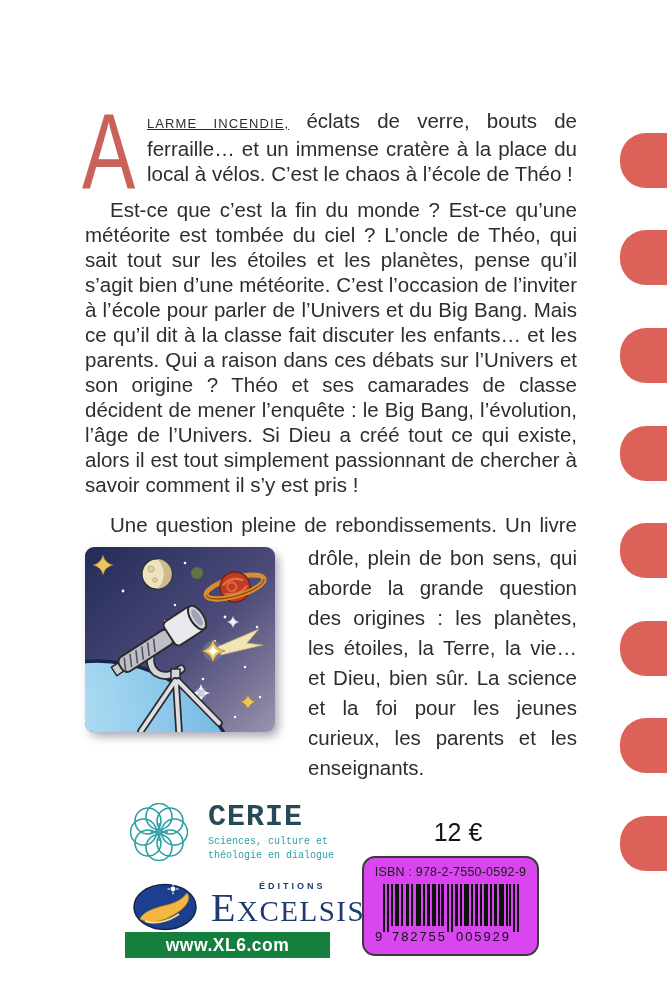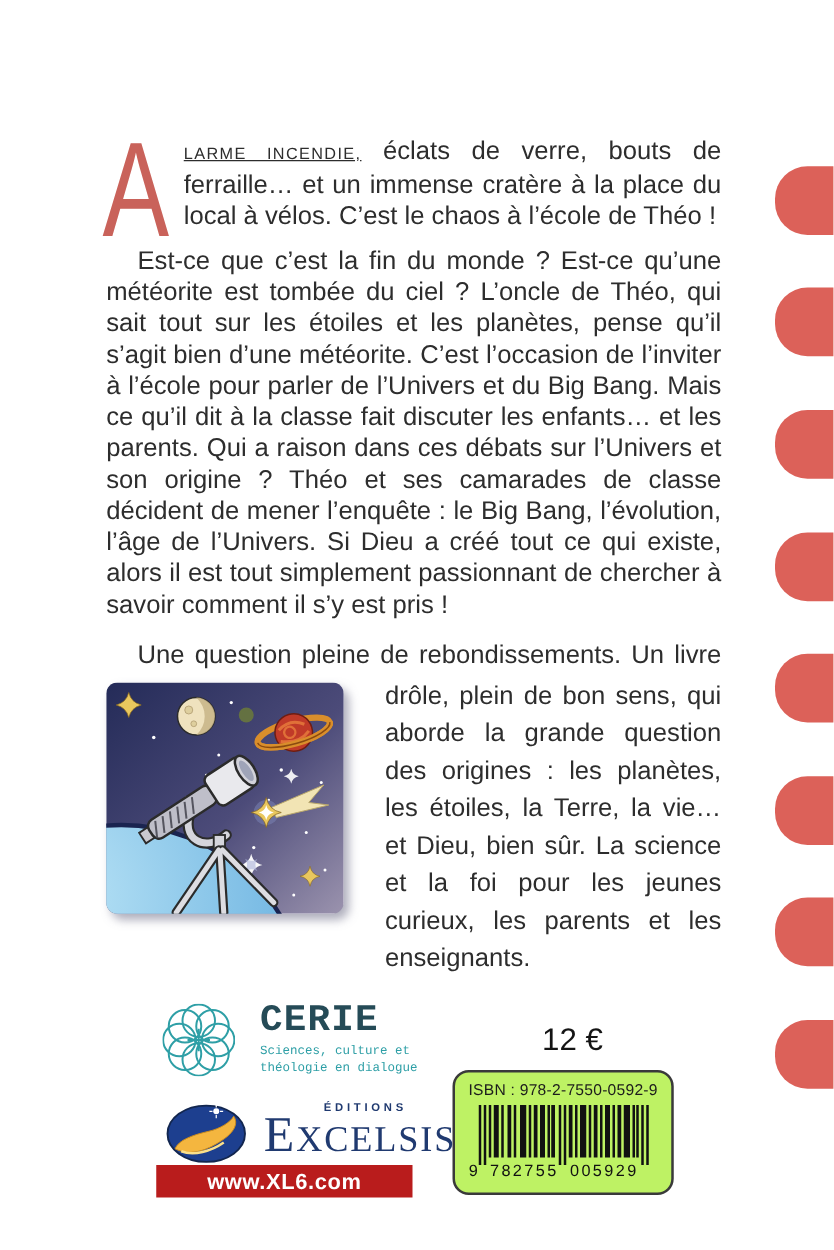--- a/index.html
+++ b/index.html
@@ -51,31 +51,31 @@
     position:absolute;left:48px;top:0;font-size:9px;font-weight:bold;
     letter-spacing:3px;color:#203A70;
   }
   .exc-name{
     display:block;font-family:"Liberation Serif",serif;font-size:29px;
     letter-spacing:1.5px;color:#203A70;line-height:34px;
   }
   .exc-name::first-letter{font-size:40px;}
   .banner{
     position:absolute;left:125px;top:932px;width:205px;height:26px;
-    background:#b91c1c;display:flex;align-items:center;justify-content:center;
+    background:#15803d;display:flex;align-items:center;justify-content:center;
   }
   .banner-text{color:#ffffff;font-weight:bold;font-size:17.5px;letter-spacing:.5px;}
   
   .price{
     position:absolute;left:408px;top:818px;width:100px;text-align:center;
     font-size:25px;color:#141414;
   }
   .isbn-box{
     position:absolute;left:362px;top:856px;width:177px;height:100px;
-    border:2px solid #3a3a3a;border-radius:13px;background:#bef264;
+    border:2px solid #3a3a3a;border-radius:13px;background:#d946ef;
     box-sizing:border-box;display:flex;flex-direction:column;align-items:center;
   }
   .isbn-label{font-size:12.5px;color:#1c1c1c;margin-top:7px;letter-spacing:.2px;}
   .barcode{margin-top:3px;}
 </style>
 </head>
 <body>
 
 <div class="page">
 

